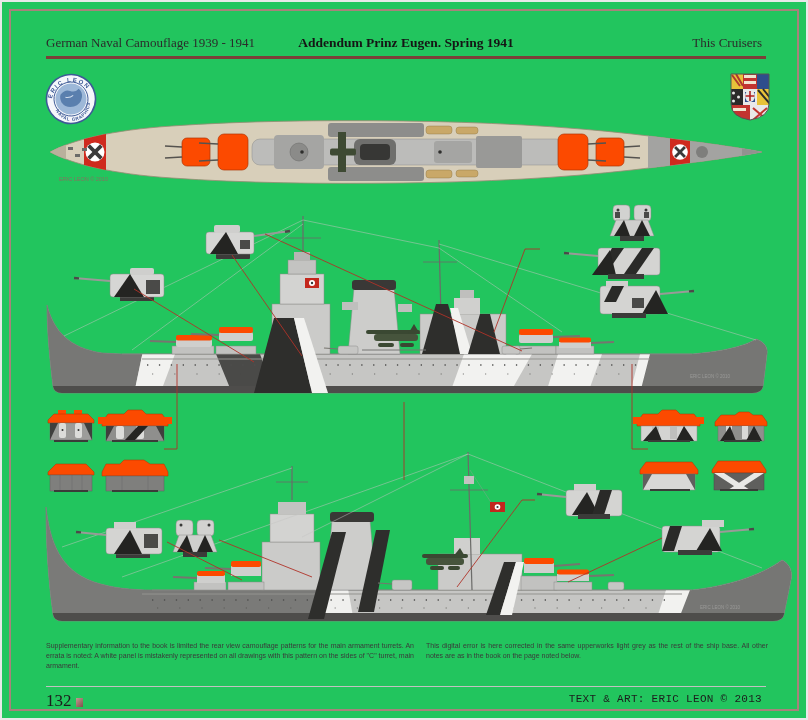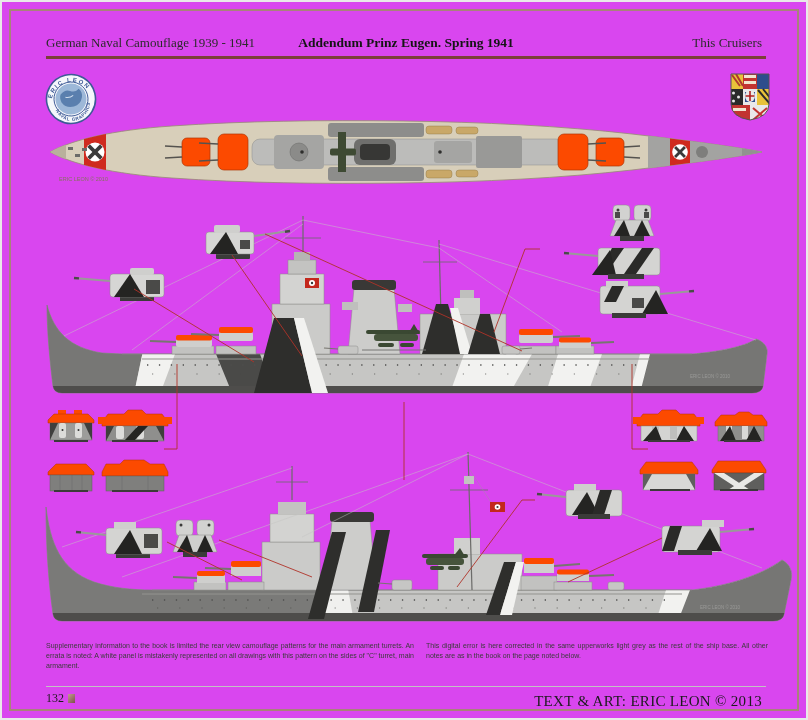--- a/index.html
+++ b/index.html
@@ -1,33 +1,33 @@
 <!DOCTYPE html>
 <html><head>
 <meta charset="utf-8">
 <style>
   html,body{margin:0;padding:0;}
   body{width:808px;height:720px;background:#e9e9e9;font-family:"Liberation Serif",serif;overflow:hidden;}
-  .page{position:absolute;left:2px;top:2px;width:804px;height:716px;background:#d946ef;}
+  .page{position:absolute;left:2px;top:2px;width:804px;height:716px;background:#22c55e;}
   .frame{position:absolute;left:7px;top:7px;right:7px;bottom:7px;border:2px solid #a8827b;pointer-events:none;}
   .hdr{position:absolute;top:33px;font-size:13px;color:#2b2b2b;white-space:nowrap;}
   .hdr-left{left:44px;}
   .hdr-center{left:0;width:808px;text-align:center;font-weight:bold;color:#151515;font-size:13.5px;}
   .hdr-right{right:44px;}
   .rule{position:absolute;left:44px;top:54px;width:720px;height:3px;background:#7b4038;}
   .logo{position:absolute;left:42px;top:70px;width:54px;height:54px;}
   .arms{position:absolute;left:727px;top:70px;width:42px;height:50px;}
   .art{position:absolute;left:0;top:0;width:808px;height:720px;}
   .note{position:absolute;top:639px;font-family:"Liberation Sans",sans-serif;font-size:7px;line-height:1.4;color:#3a3a3a;text-align:justify;}
   .note-left{left:44px;width:368px;}
   .note-right{left:424px;width:342px;}
   .botrule{position:absolute;left:44px;top:684px;width:720px;height:1px;background:#c2c2c2;}
-  .pagenum{position:absolute;left:44px;top:689px;font-size:12px;color:#1c1c1c;}
+  .pagenum{position:absolute;left:44px;top:689px;font-size:17px;color:#1c1c1c;}
   .pagenum .sq{display:inline-block;width:7px;height:9px;margin-left:4px;vertical-align:-1px;background:linear-gradient(135deg,#c39a92,#7d5049);}
-  .credit{position:absolute;right:44px;top:691px;font-size:15px;letter-spacing:.3px;color:#1c1c1c;}
+  .credit{position:absolute;right:44px;top:691px;font-size:11px;letter-spacing:.3px;color:#1c1c1c;font-family:Liberation Mono, monospace;}
   svg text{font-family:"Liberation Sans",sans-serif;}
 </style>
 </head>
 <body>
 
 <div class="page">
   <div class="frame"></div>
 
   <div class="hdr hdr-left">German Naval Camouflage 1939 - 1941</div>
   <div class="hdr hdr-center">Addendum Prinz Eugen. Spring 1941</div>

